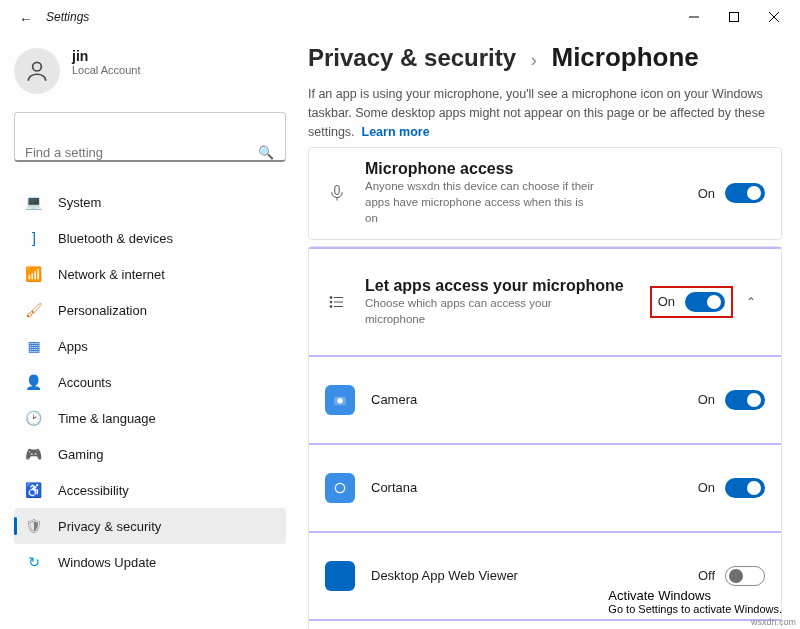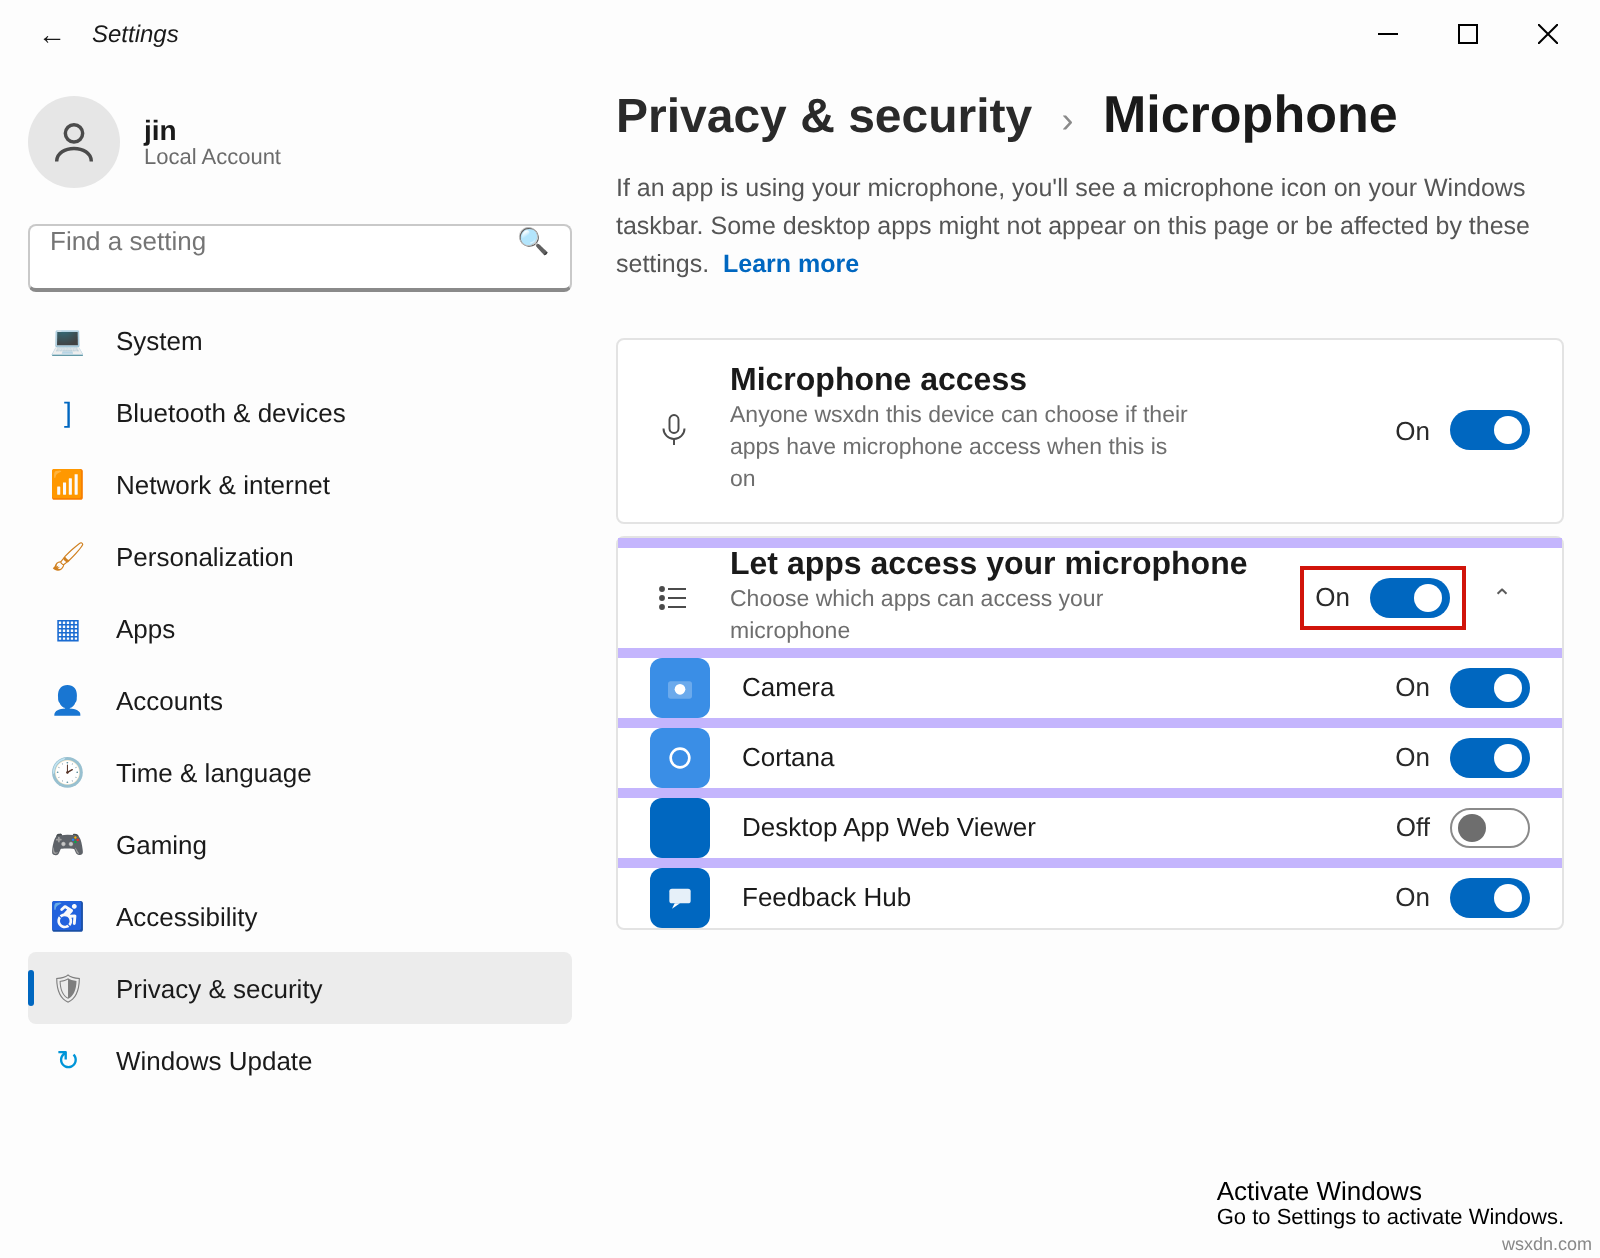--- a/index.html
+++ b/index.html
@@ -10,27 +10,27 @@
   .titlebar .back { width: 28px; text-align: center; font-size: 14px; cursor: pointer; }
   .titlebar .title { font-size: 12px; margin-left: 6px; font-style: italic; }
   .titlebar .spacer { flex: 1; }
   .winbtn { width: 40px; height: 30px; display: flex; align-items: center; justify-content: center; cursor: pointer; }
   .winbtn svg { width: 10px; height: 10px; }
 
   .shell { display: flex; height: calc(100% - 34px); }
 
   
   .sidebar { width: 300px; padding: 8px 14px 0 14px; }
-  .user-row { display: flex; align-items: center; margin: 6px 0 18px 0; }
+  .user-row { display: flex; margin: 6px 0 18px 0; }
   .avatar { width: 46px; height: 46px; border-radius: 50%; background: #e6e6e6; display: flex; align-items: center; justify-content: center; margin-right: 12px; }
   .avatar svg { width: 26px; height: 26px; stroke: #4b4b4b; fill: none; stroke-width: 1.6; }
   .user-name { font-size: 14px; font-weight: 600; }
   .user-type { font-size: 11px; color: #6b6b6b; }
 
-  .searchbox { display: flex; align-items: flex-start; border: 1px solid #c9c9c9; border-bottom: 2px solid #8a8a8a; border-radius: 4px; height: 34px; padding: 0 10px; background: #fff; margin-bottom: 6px; }
+  .searchbox { display: flex; align-items: flex-end; border: 1px solid #c9c9c9; border-bottom: 2px solid #8a8a8a; border-radius: 4px; height: 50px; padding: 0 10px; background: #fff; margin-bottom: 22px; }
   .searchbox input { border: none; outline: none; flex: 1; font-size: 13px; background: transparent; }
   .searchbox .sicon { color: #555; }
 
   .nav { list-style: none; }
   .nav li { display: flex; align-items: center; height: 36px; padding: 0 10px; border-radius: 4px; cursor: pointer; position: relative; font-size: 13px; }
   .nav li.active { background: #ececec; }
   .nav li.active::before { content: ""; position: absolute; left: 0; top: 9px; bottom: 9px; width: 3px; background: #0067c0; border-radius: 2px; }
   .nav .nicon { width: 20px; height: 20px; margin-right: 14px; display: flex; align-items: center; justify-content: center; font-size: 14px; }
 
   
@@ -39,21 +39,21 @@
   .ic-time{color:#5b5b5b;} .ic-game{color:#6b6b6b;} .ic-accb{color:#4e89c7;}
   .ic-priv{color:#7e7e7e;} .ic-wu{color:#0095d8;}
 
   
   .main { flex: 1; padding: 8px 18px 0 8px; overflow-y: auto; }
   .crumb { font-size: 24px; font-weight: 600; margin-bottom: 12px; }
   .crumb .parent { color: #2a2a2a; }
   .crumb .sep { margin: 0 8px; color: #8a8a8a; font-size: 18px; font-weight: 400; }
   .crumb .leaf { font-weight: 700; font-size: 26px; }
 
-  .description { font-size: 12.5px; color: #555; line-height: 1.5; margin-bottom: 28px; max-width: 460px; }
+  .description { font-size: 12.5px; color: #555; line-height: 1.5; margin-bottom: 6px; max-width: 460px; }
   .description a { color: #0067c0; text-decoration: none; font-weight: 600; }
 
   .card { border: 1px solid #e3e3e3; border-radius: 4px; background: #fff; margin-bottom: 6px; }
   .card-row { display: flex; align-items: center; padding: 12px 16px; }
   .card-icon { width: 24px; margin-right: 16px; color: #4b4b4b; display:flex; align-items:center; justify-content:center;}
   .card-icon svg { width: 18px; height: 18px; fill: none; stroke: currentColor; stroke-width: 1.3; }
   .card-text { flex: 1; }
   .ct-title { font-size: 16px; font-weight: 600; }
   .ct-sub { font-size: 11.5px; color: #6e6e6e; line-height: 1.4; max-width: 230px; }
   .state-lbl { font-size: 13px; margin-right: 10px; color: #2a2a2a; }
@@ -62,21 +62,21 @@
   .toggle.on { background: #0067c0; }
   .toggle.off { background: #fff; border-color: #8a8a8a; }
   .toggle .knob { position: absolute; top: 2px; width: 14px; height: 14px; border-radius: 50%; }
   .toggle.on .knob { right: 3px; background: #fff; }
   .toggle.off .knob { left: 3px; background: #6e6e6e; }
 
   .expand { width: 28px; text-align: center; color: #5b5b5b; cursor: pointer; font-size: 12px; margin-left: 4px; }
 
   .highlight-box { border: 2px solid #d1140a; padding: 4px 6px; display: flex; align-items: center; }
 
-  .app-list .card-row { padding: 0 16px; border-top: 5px solid #c4b5fd; }
+  .app-list .card-row { padding: 28px 16px; border-top: 2px solid #c4b5fd; }
   .app-icon { width: 30px; height: 30px; border-radius: 6px; background: #0067c0; margin-right: 16px; display:flex; align-items:center; justify-content:center; color:#fff; }
   .app-icon.light { background: #3a8ee6; }
   .app-icon svg { width:16px; height:16px; fill:#fff; }
   .app-name { font-size: 13px; flex: 1; }
 
   .watermark { position: absolute; right: 18px; bottom: 14px; color: #000000; font-size: 13px; pointer-events: none; }
   .watermark .wm-sub { font-size: 11px; }
   .src-tag { position: absolute; right: 4px; bottom: 2px; font-size: 9px; color: #888; }
 </style>
 </head>

